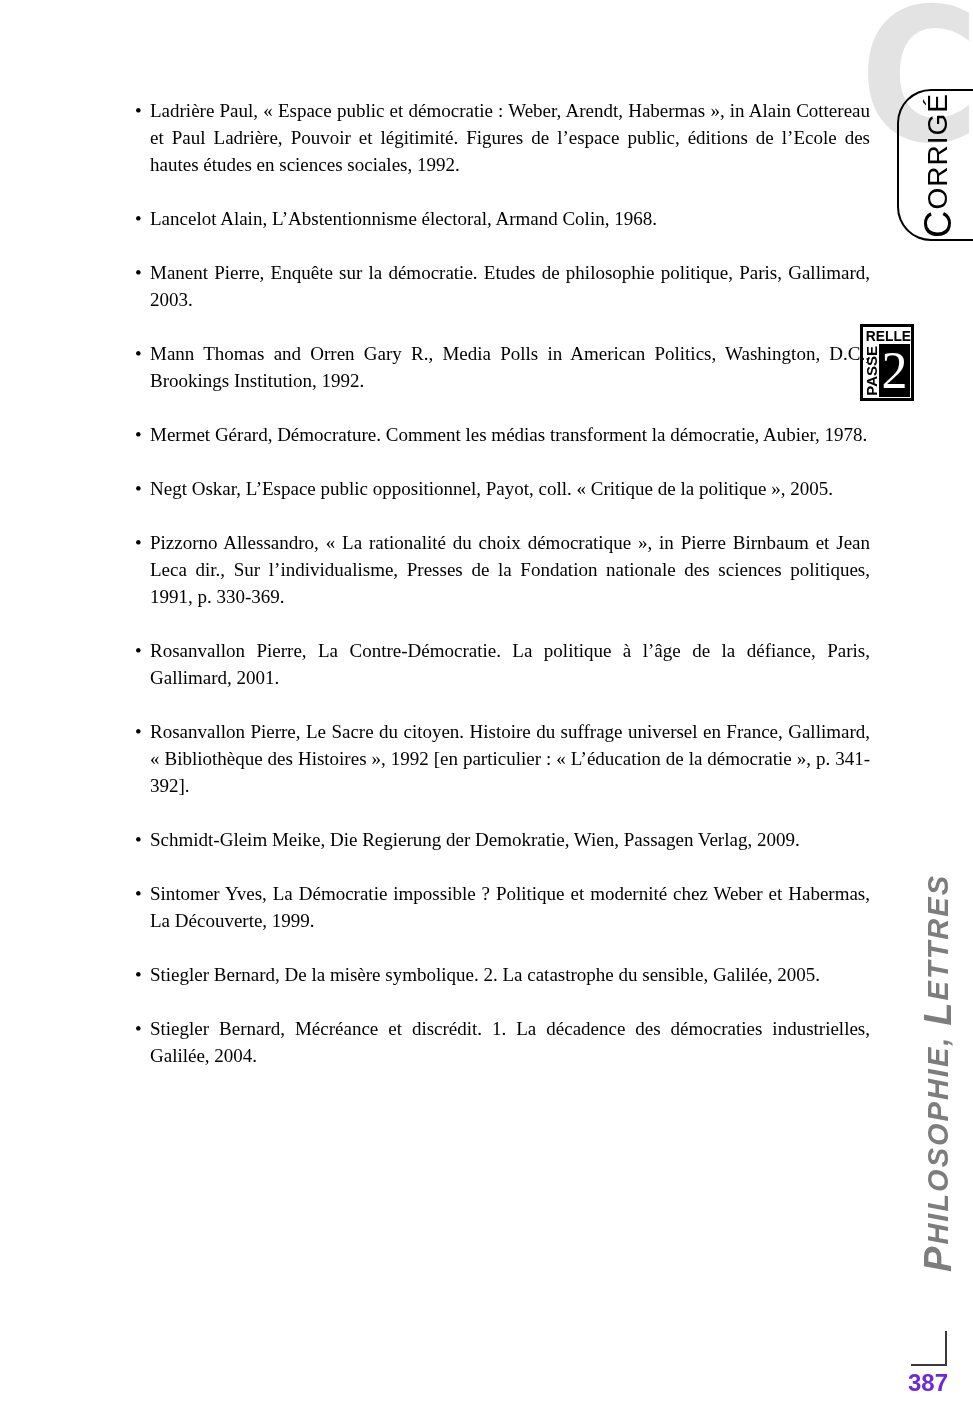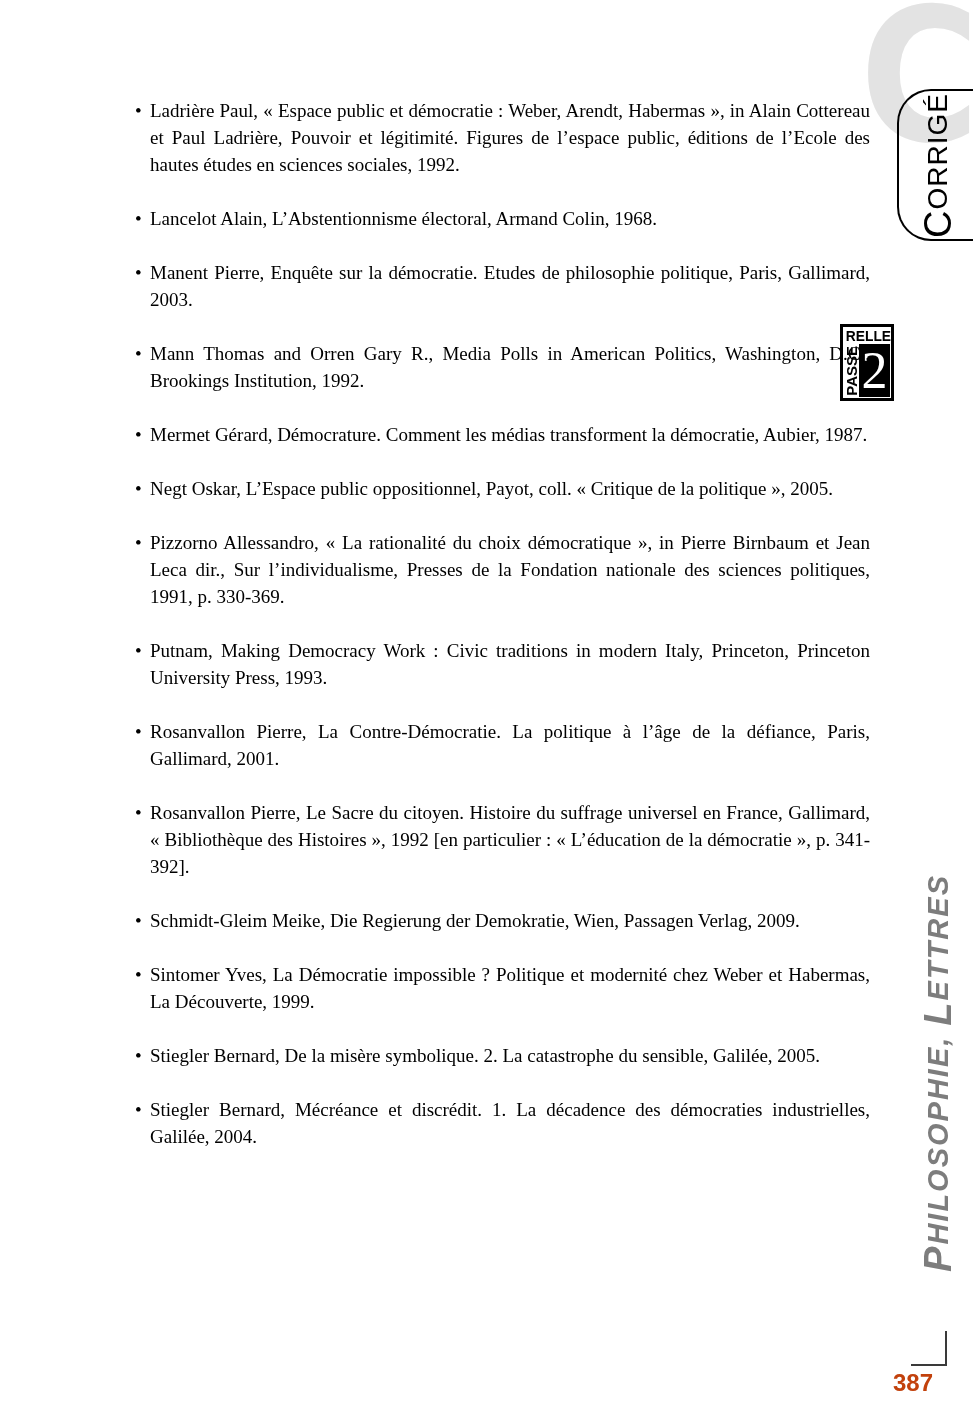--- a/index.html
+++ b/index.html
@@ -42,21 +42,21 @@
     white-space:nowrap;line-height:1;
   }
   .corrige-label{
     font-family:"Liberation Sans",sans-serif;
     font-size:28px;color:#000;letter-spacing:1px;margin-right:6px;
   }
   .corrige-label .initial{font-size:38px;}
 
   
   .badge{
-    position:absolute;left:840px;top:324px;width:54px;height:77px;
+    position:absolute;left:860px;top:324px;width:54px;height:77px;
     border:3px solid #000;background:#fff;box-sizing:border-box;
     display:grid;grid-template-columns:15px 1fr;grid-template-rows:16px 1fr;
     padding:1px;font-family:"Liberation Sans",sans-serif;
   }
   .badge-top{
     grid-column:1 / 3;grid-row:1;
     font-weight:bold;font-size:15px;line-height:15px;letter-spacing:0;
     text-align:center;transform:scaleX(0.92);transform-origin:center;
     color:#000;
   }
@@ -80,23 +80,23 @@
     font-size:29px;letter-spacing:2px;color:#7d7d7d;
   }
   .section-label .initial{font-size:38px;}
 
   
   .corner-bracket{
     position:absolute;left:911px;top:1331px;width:34px;height:33px;
     border-right:2px solid #3a3a3a;border-bottom:2px solid #3a3a3a;
   }
   .page-number{
-    position:absolute;right:40px;top:1369px;
+    position:absolute;right:25px;top:1369px;
     font-family:"Liberation Sans",sans-serif;font-weight:bold;
-    font-size:24px;color:#c2410c;
+    font-size:24px;color:#6d28d9;
   }
 </style>
 </head>
 <body>
 
 <div class="page">
 
   <div class="watermark-c">C</div>
 
   <div class="corrige-tab">
@@ -109,24 +109,23 @@
       <span class="vtext" style="font-weight:bold;">PASSE</span>
     </div>
     <div class="badge-num">2</div>
   </div>
 
   <ul class="biblio">
     <li>Ladrière Paul, « Espace public et démocratie : Weber, Arendt, Habermas », in Alain Cottereau et Paul Ladrière, Pouvoir et légitimité. Figures de l’espace public, éditions de l’Ecole des hautes études en sciences sociales, 1992.</li>
     <li>Lancelot Alain, L’Abstentionnisme électoral, Armand Colin, 1968.</li>
     <li>Manent Pierre, Enquête sur la démocratie. Etudes de philosophie politique, Paris, Gallimard, 2003.</li>
     <li>Mann Thomas and Orren Gary R., Media Polls in American Politics, Washington, D.C., Brookings Institution, 1992.</li>
-    <li>Mermet Gérard, Démocrature. Comment les médias transforment la démocratie, Aubier, 1987.</li>
+    <li>Mermet Gérard, Démocrature. Comment les médias transforment la démocratie, Aubier, 1978.</li>
     <li>Negt Oskar, L’Espace public oppositionnel, Payot, coll. « Critique de la politique », 2005.</li>
     <li>Pizzorno Allessandro, « La rationalité du choix démocratique », in Pierre Birnbaum et Jean Leca dir., Sur l’individualisme, Presses de la Fondation nationale des sciences politiques, 1991, p. 330-369.</li>
-    <li>Putnam, Making Democracy Work : Civic traditions in modern Italy, Princeton, Princeton University Press, 1993.</li>
     <li>Rosanvallon Pierre, La Contre-Démocratie. La politique à l’âge de la défiance, Paris, Gallimard, 2001.</li>
     <li>Rosanvallon Pierre, Le Sacre du citoyen. Histoire du suffrage universel en France, Gallimard, « Bibliothèque des Histoires », 1992 [en particulier : « L’éducation de la démocratie », p. 341-392].</li>
     <li>Schmidt-Gleim Meike, Die Regierung der Demokratie, Wien, Passagen Verlag, 2009.</li>
     <li>Sintomer Yves, La Démocratie impossible ? Politique et modernité chez Weber et Habermas, La Découverte, 1999.</li>
     <li>Stiegler Bernard, De la misère symbolique. 2. La catastrophe du sensible, Galilée, 2005.</li>
     <li>Stiegler Bernard, Mécréance et discrédit. 1. La décadence des démocraties industrielles, Galilée, 2004.</li>
   </ul>
 
   <div class="section-label-wrap">
     <div class="vtext section-label"><span class="initial">P</span><span>HILOSOPHIE,</span><span>&nbsp;</span><span class="initial">L</span><span>ETTRES</span></div>

